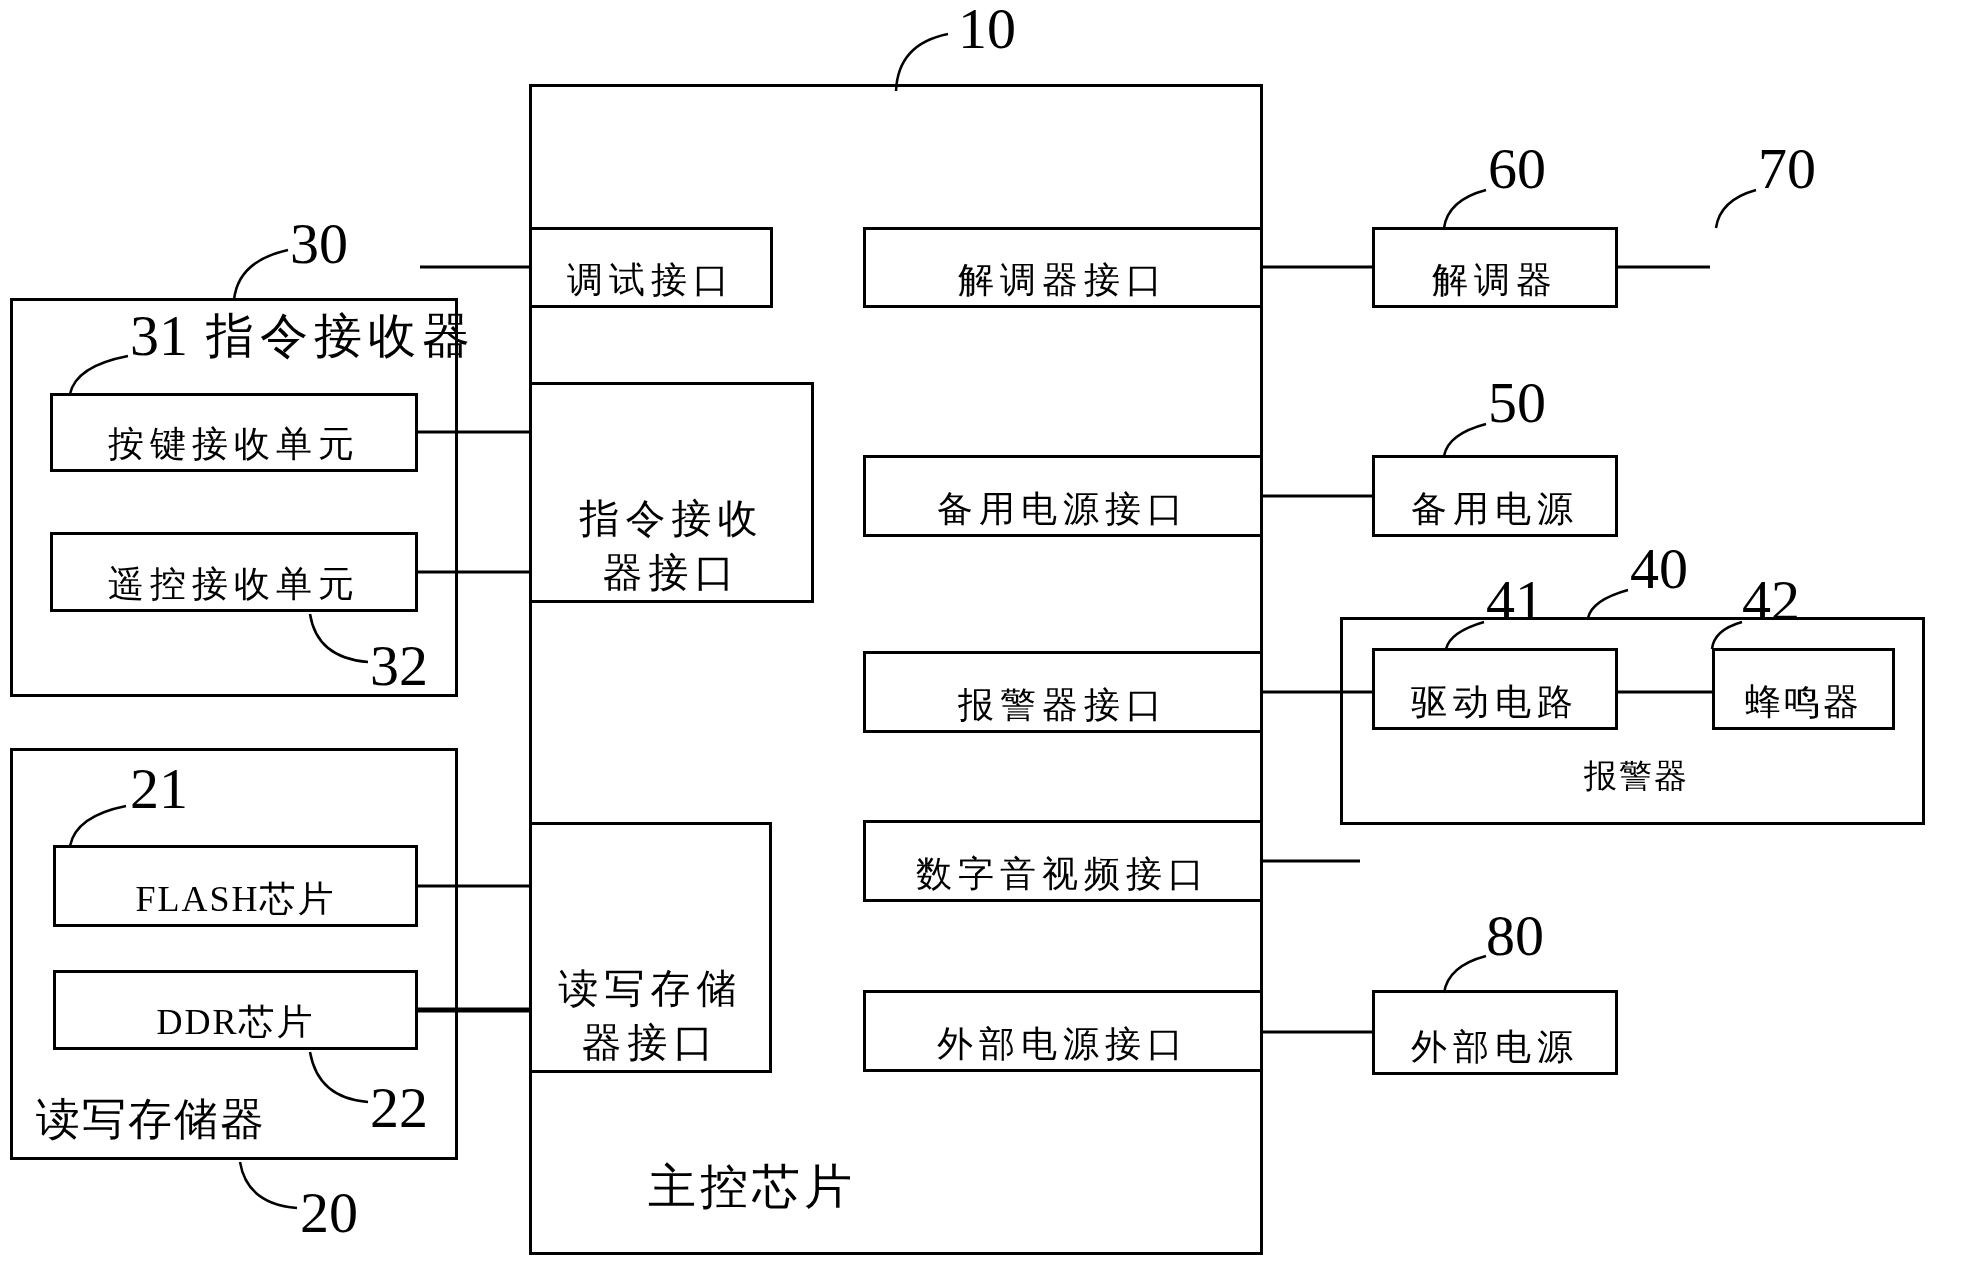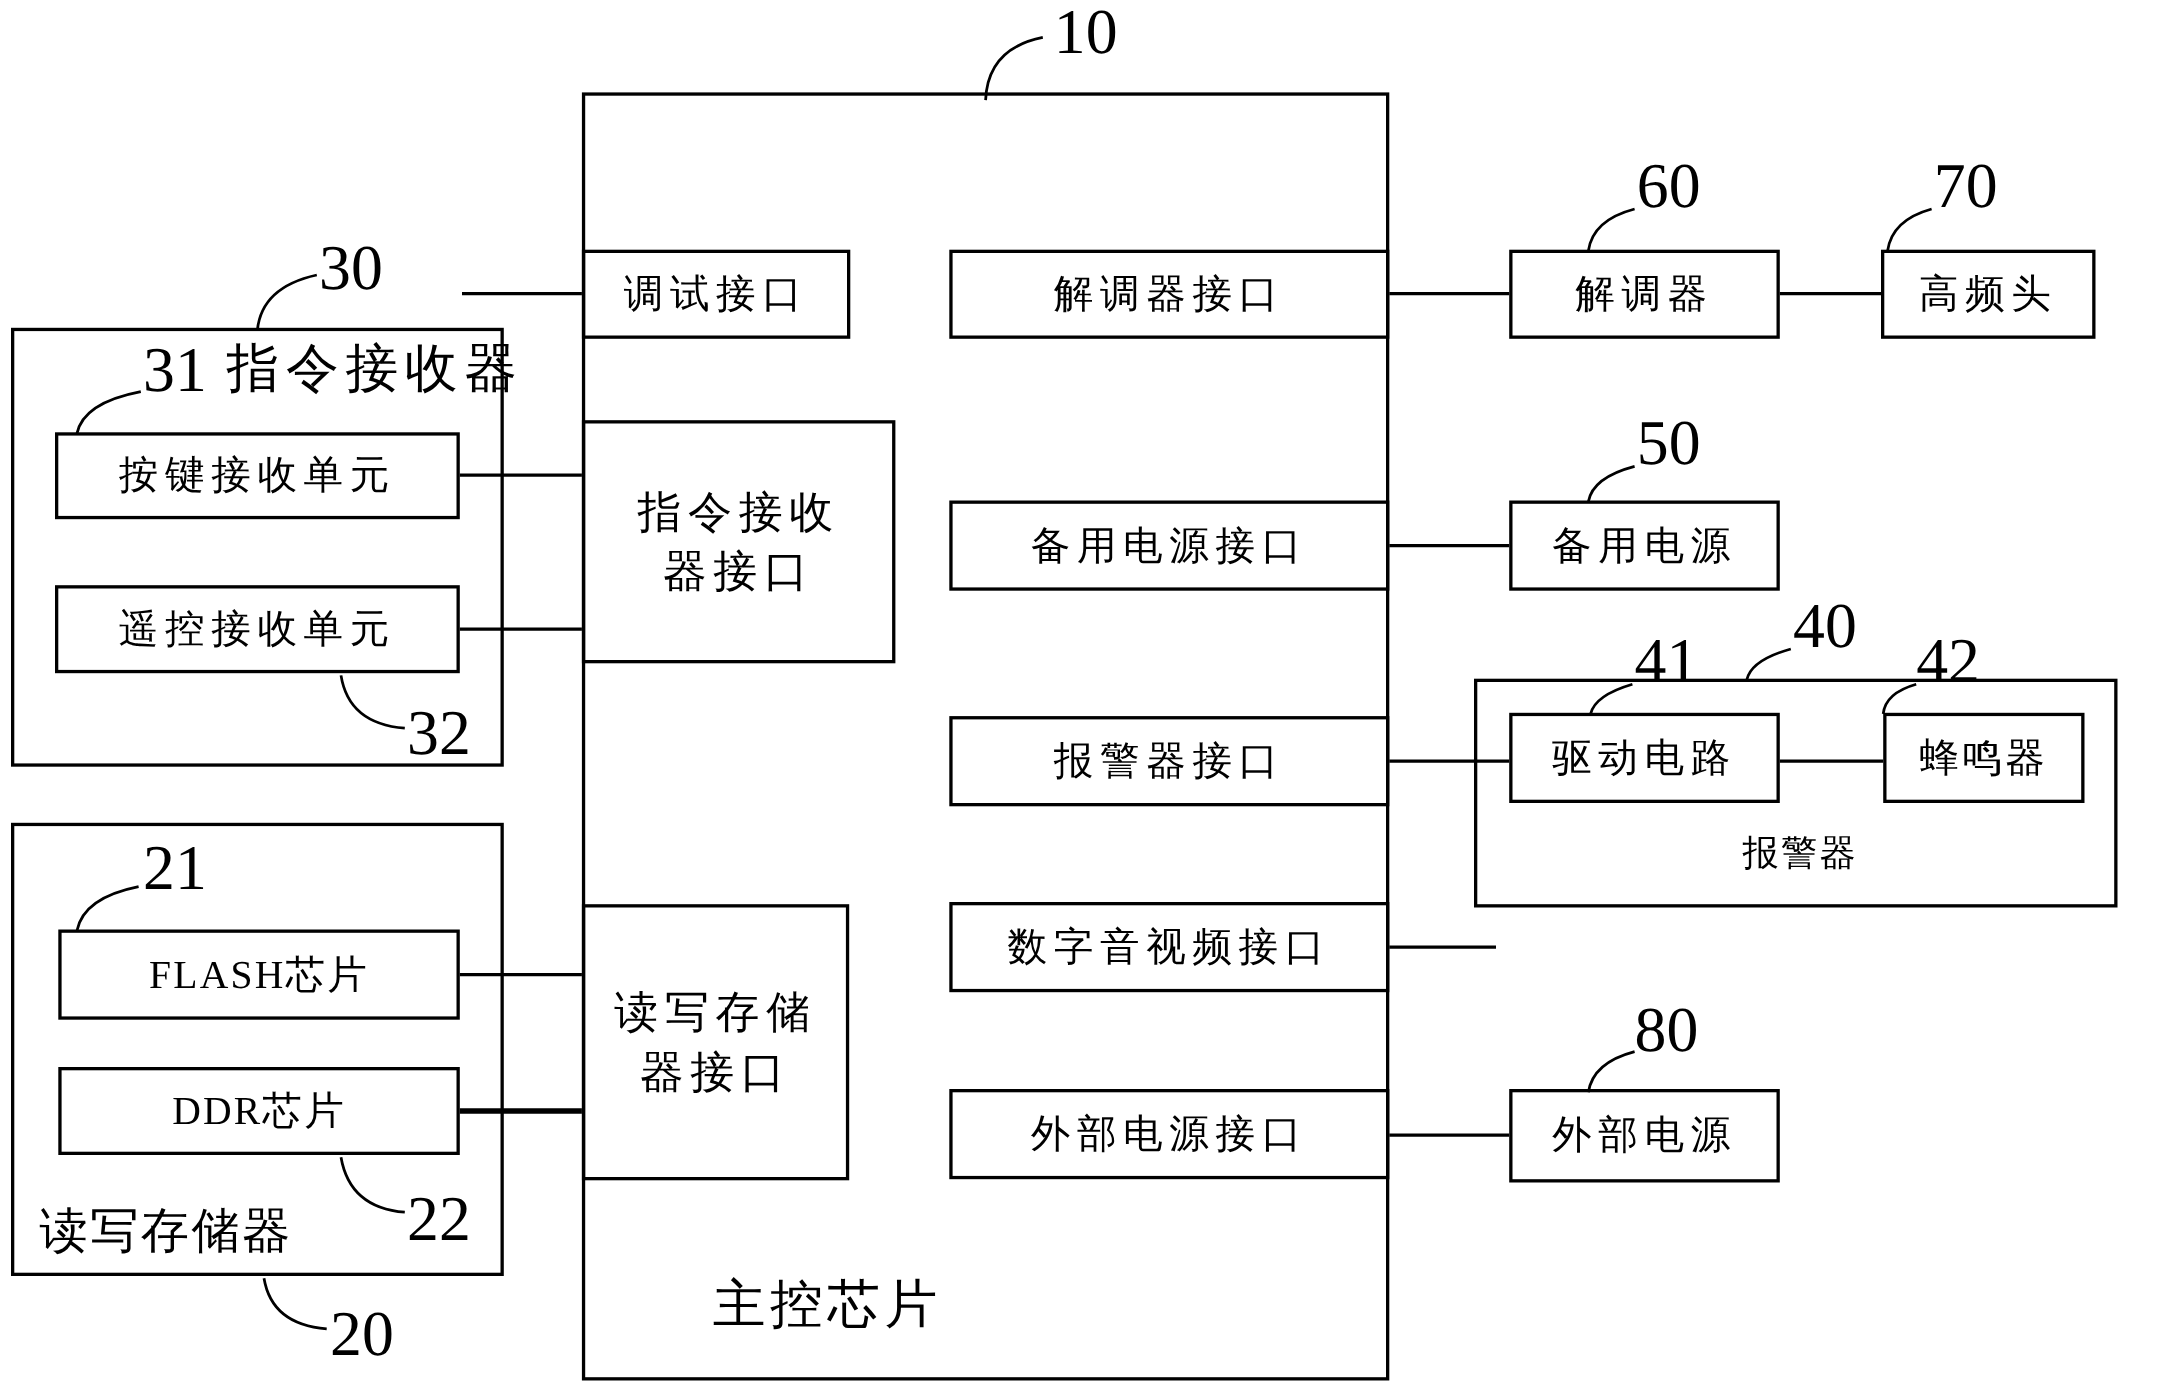--- a/index.html
+++ b/index.html
@@ -1,20 +1,20 @@
 <!DOCTYPE html>
 <html><head>
 <meta charset="utf-8">
 <style>
   html,body{margin:0;padding:0;background:#ffffff;}
   #canvas{position:relative;width:1967px;height:1266px;background:#ffffff;overflow:hidden;
           font-family:"Liberation Serif","DejaVu Serif",serif;color:#000;}
   #wires{position:absolute;left:0;top:0;z-index:1;}
   .box{position:absolute;z-index:2;border:3px solid #000;background:transparent;
-       display:flex;align-items:center;justify-content:center;text-align:center;
+       display:flex;align-items:flex-end;justify-content:center;text-align:center;
        box-sizing:border-box;font-size:36px;letter-spacing:6px;line-height:1.35;}
   .box span{white-space:pre-line;}
   .mainbox{border-width:4px;}
   .groupbox{position:absolute;z-index:1;border:3px solid #000;box-sizing:border-box;background:transparent;}
   .ref{position:absolute;z-index:3;font-size:58px;line-height:1;letter-spacing:0;}
   .glabel{position:absolute;z-index:3;line-height:1;}
 </style>
 </head>
 <body>
 
@@ -107,23 +107,20 @@
     </div>
   <div class="ref" style="left:370px;top:1079px;"><span>22</span></div>
   <div class="glabel" style="left:36px;top:1098px;font-size:44px;letter-spacing:2px;text-align:center;"><span>读写存储器</span></div>
   <div class="ref" style="left:300px;top:1184px;"><span>20</span></div>
 
   <div class="ref" style="left:1488px;top:140px;"><span>60</span></div>
   <div class="box" style="left:1372px;top:227px;width:246px;height:81px;">
       <span>解调器</span>
     </div>
   <div class="ref" style="left:1758px;top:140px;"><span>70</span></div>
-  <div class="box" style="left:1710px;top:227px;width:195px;height:81px;">
-      <span>高频头</span>
-    </div>
 
   <div class="ref" style="left:1488px;top:374px;"><span>50</span></div>
   <div class="box" style="left:1372px;top:455px;width:246px;height:82px;">
       <span>备用电源</span>
     </div>
 
   <div class="ref" style="left:1630px;top:540px;"><span>40</span></div>
   <div class="groupbox" style="left:1340px;top:617px;width:585px;height:208px;"></div>
   <div class="ref" style="left:1486px;top:572px;"><span>41</span></div>
   <div class="ref" style="left:1742px;top:572px;"><span>42</span></div>

